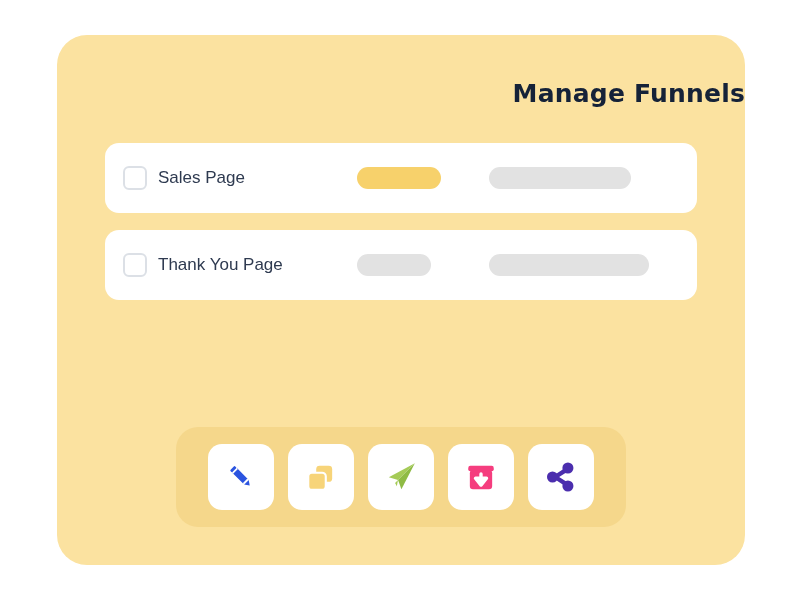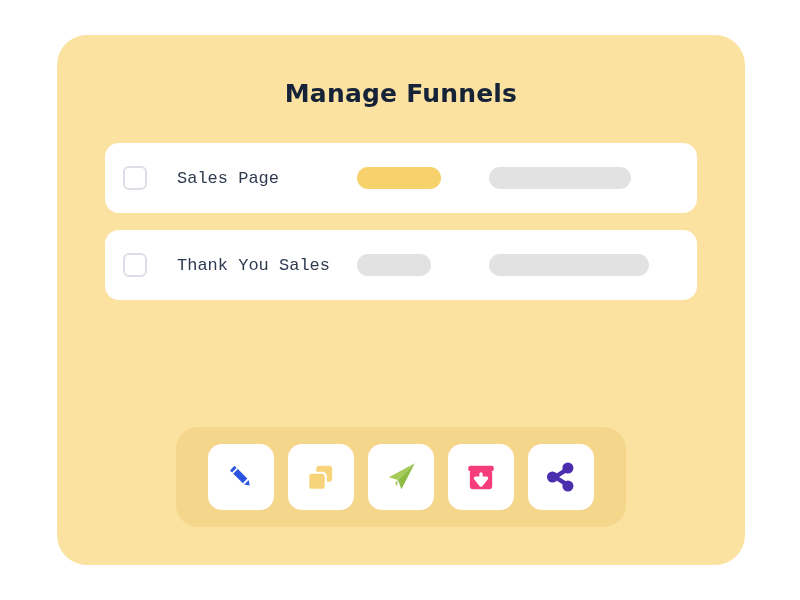--- a/index.html
+++ b/index.html
@@ -29,21 +29,21 @@
     background: #FBE2A0;
     border-radius: 30px;
     box-sizing: border-box;
   }
 
   .panel-title {
     position: absolute;
     left: 0;
     top: 44px;
     width: 100%;
-    text-align: center;
+    text-align: right;
     font-size: 25px;
     font-weight: bold;
     letter-spacing: 0.2px;
     color: #152238;
     font-family: "DejaVu Sans", sans-serif;
   }
 
   
   .rows {
     position: absolute;
@@ -79,24 +79,24 @@
     border: none;
     background: #A5C94B;
     display: flex;
     align-items: center;
     justify-content: center;
   }
   .checkbox.checked svg { display: block; }
 
   .row-label {
     position: absolute;
-    left: 72px;
+    left: 53px;
     font-size: 17px;
     color: #2E3A50;
-    font-family: Liberation Mono, monospace;
+    font-family: Liberation Sans, sans-serif;
     white-space: nowrap;
   }
 
   .pill {
     position: absolute;
     height: 22px;
     border-radius: 11px;
   }
   .pill.yellow { background: #F7D16B; }
   .pill.gray   { background: #E2E2E2; }
@@ -142,21 +142,21 @@
 
       <div class="row">
         <div class="checkbox unchecked"></div>
         <div class="row-label">Sales Page</div>
         <div class="pill yellow" style="left:252px; width:84px;"></div>
         <div class="pill gray" style="left:384px; width:142px;"></div>
       </div>
 
       <div class="row">
         <div class="checkbox unchecked"></div>
-        <div class="row-label">Thank You Sales</div>
+        <div class="row-label">Thank You Page</div>
         <div class="pill gray" style="left:252px; width:74px;"></div>
         <div class="pill gray" style="left:384px; width:160px;"></div>
       </div>
 
 
     </div>
 
     <div class="toolbar">
 
       <div class="tool-btn">

